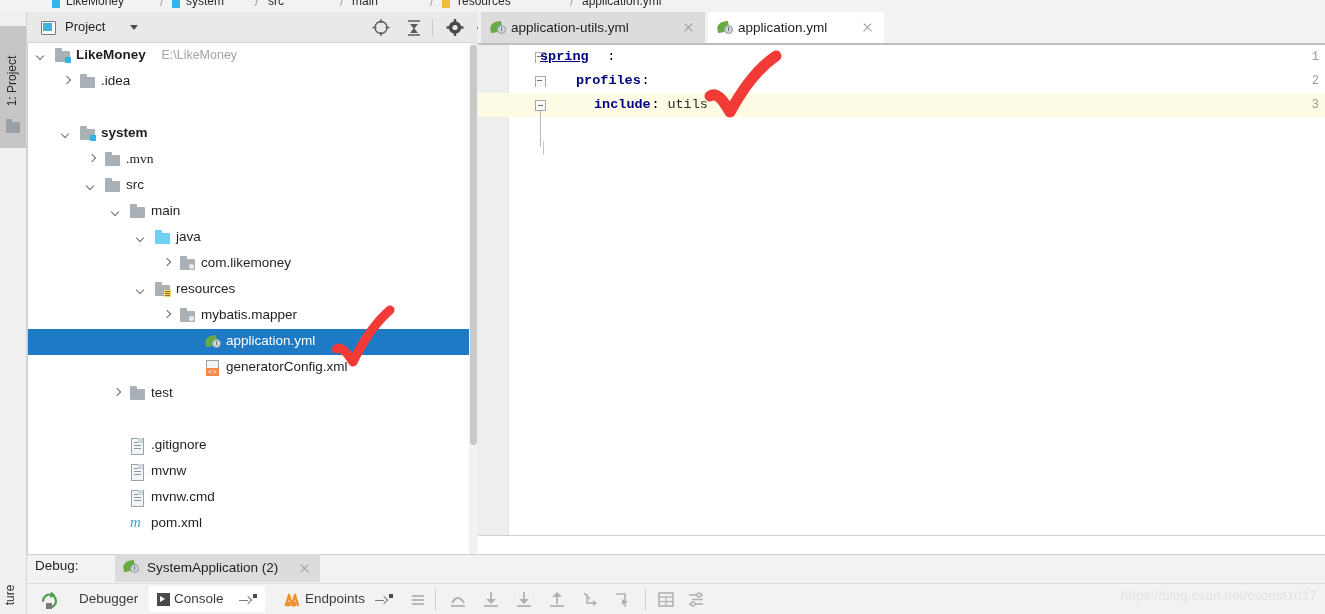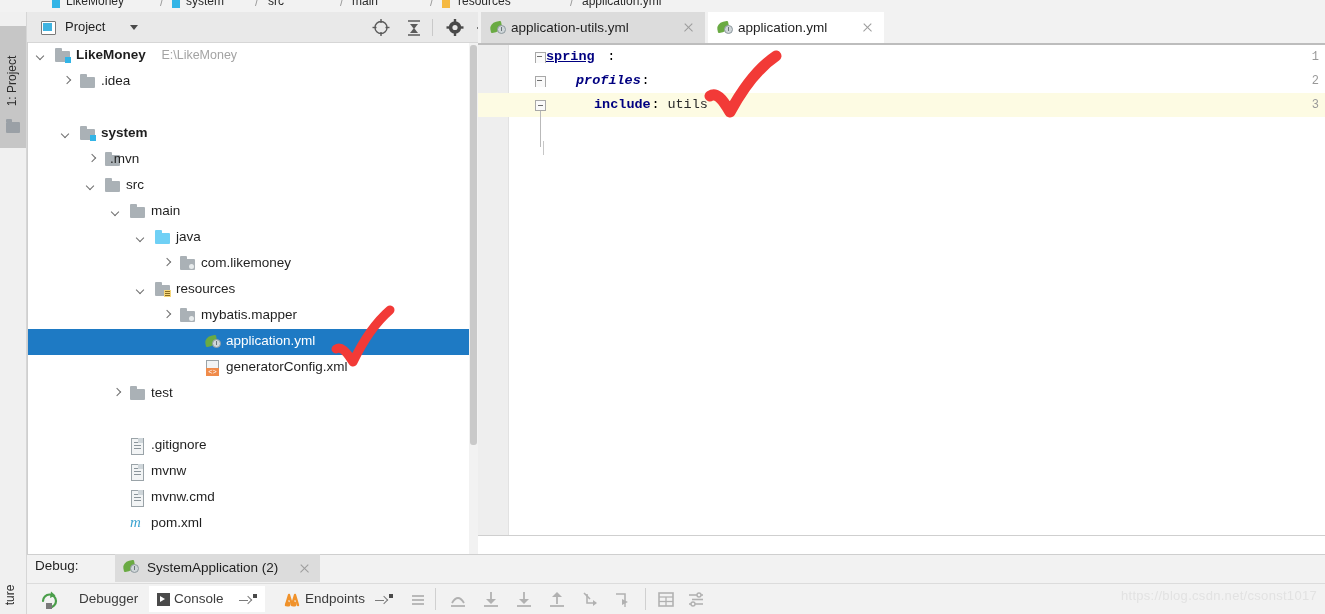--- a/index.html
+++ b/index.html
@@ -253,21 +253,21 @@
               <span class="badge-sq"></span>
             </div>
           </div>
           <div class="lbl b" style="left: 74px;">system</div>
         </div>
         <div class="row" style="top: 104px;">
           <div class="arrow r" style="left: 60px;"></div>
           <div class="ico" style="left: 78px;">
             <div class="fld"></div>
           </div>
-          <div class="lbl" style="left: 83px;">.mvn</div>
+          <div class="lbl" style="left: 99px; font-family: Liberation Serif, serif;">.mvn</div>
         </div>
         <div class="row" style="top: 130px;">
           <div class="arrow d" style="left: 60px;"></div>
           <div class="ico" style="left: 78px;">
             <div class="fld"></div>
           </div>
           <div class="lbl" style="left: 99px;">src</div>
         </div>
         <div class="row" style="top: 156px;">
           <div class="arrow d" style="left: 85px;"></div>
@@ -382,26 +382,26 @@
         </div>
         <div class="tabbar-underline"></div>
       </div>
     <div class="codearea">
       <div class="gutter"></div>
       <div class="editor-leftborder" style="left:30px;top:0;height:490px;background:#e2e2e2;"></div>
       <div id="codelines">
           <div class="codeline" style="top: 0px;"></div>
           <div class="gline" style="top: 5px;">1</div>
           <div class="foldbox tri" style="left: 57px; top: 7px;"></div>
-          <div class="ctok k" style="left: 68px; top: 4px; text-decoration: underline;">spring</div>
+          <div class="ctok k" style="left: 62px; top: 4px; text-decoration: underline;">spring</div>
           <div class="ctok p" style="left: 129.2px; top: 4px;">:</div>
           <div class="codeline" style="top: 24px;"></div>
           <div class="gline" style="top: 29px;">2</div>
           <div class="foldbox tri" style="left: 57px; top: 31px;"></div>
-          <div class="ctok k" style="left: 98px; top: 28px; font-style: italic;">profiles</div>
+          <div class="ctok k" style="left: 98px; top: 28px;">profiles</div>
           <div class="ctok p" style="left: 163.6px; top: 28px;">:</div>
           <div class="codeline hl" style="top: 48px;"></div>
           <div class="gline" style="top: 53px;">3</div>
           <div class="foldbox" style="left: 57px; top: 55px;"></div>
           <div class="ctok k" style="left: 116px; top: 52px;">include</div>
           <div class="ctok p" style="left: 173.4px; top: 52px;">:</div>
           <div class="ctok v" style="left: 189.4px; top: 52px;">utils</div>
         </div>
       <div class="foldline" style="left:62px;top:66px;height:36px;"></div>
       <div class="editor-vline"></div>

